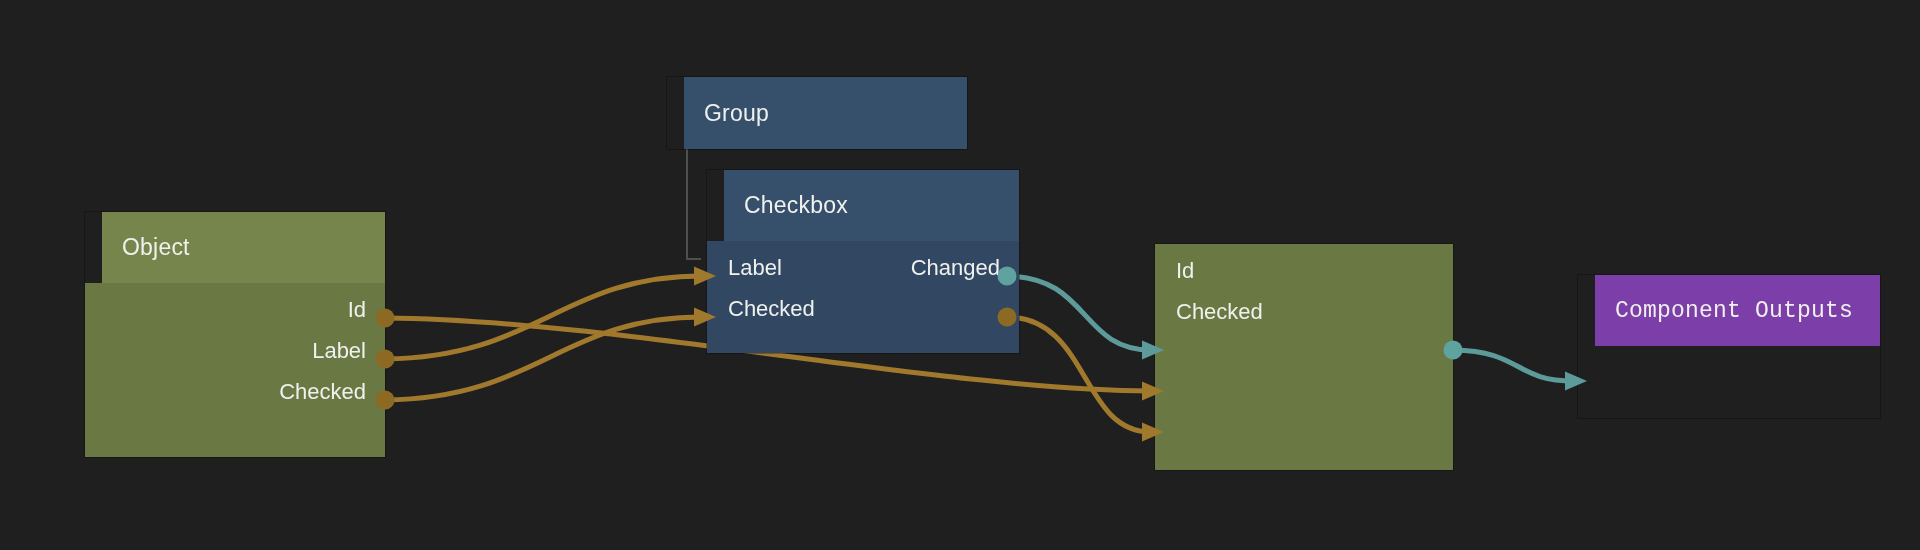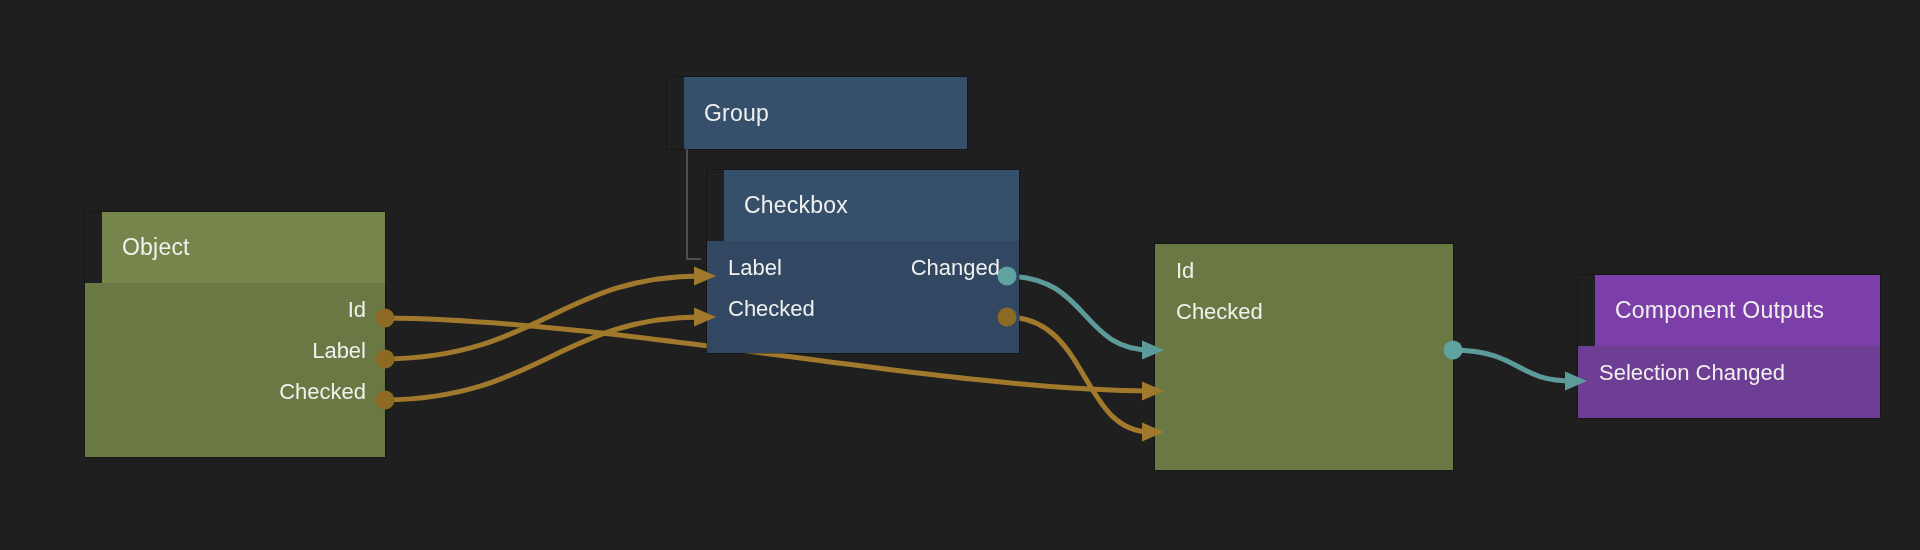--- a/index.html
+++ b/index.html
@@ -28,21 +28,21 @@
   .blue .header{background:#36506b;}
   .blue .body{background:#324862;}
   .purple .header{background:#7c3ea9;}
   .purple .body{background:#6e3d94;}
 
   #node-object   {left:85px;   top:212px; width:300px; height:245px;}
   #node-group    {left:667px;  top:77px;  width:300px; height:72px;}
   #node-group .header{flex:1 1 auto;}
   #node-checkbox {left:707px;  top:170px; width:312px; height:183px;}
   #node-setprops {left:1155px; top:244px; width:298px; height:226px;}
-  #node-outputs  {left:1578px; top:275px; width:302px; height:143px;}
+  #node-outputs  {left:1578px; top:275px; width:302px; height:143px;font-family:Liberation Mono, monospace;}
 </style>
 </head>
 <body>
 
 <div class="canvas">
 
   <svg class="layer" id="wires-under">
       <polyline points="687,149 687,259 701,259" fill="none" stroke="#4f4f4f" stroke-width="2"></polyline>
       <path d="M 385 318 C 620 320, 940 390, 1151 391" fill="none" stroke="#a1792d" stroke-width="5"></path>
       <path d="M 385 359 C 540 357, 560 276, 703 276" fill="none" stroke="#a1792d" stroke-width="5"></path>
@@ -103,25 +103,20 @@
           <span class="in-label">Checked</span>
           <span class="out-label"></span>
         </div>
       </div>
     </div>
 
     <div class="node purple" id="node-outputs">
       <div class="header">
         <span>Component Outputs</span>
       </div>
-      <div class="body">
-        <div class="row">
-          <span class="in-label">Selection Changed</span>
-        </div>
-      </div>
     </div>
 
   </div>
 
   <svg class="layer" id="ports-over">
       <polygon points="1164,391 1142,381.5 1142,400.5" fill="#a1792d"></polygon>
       <polygon points="716,276 694,266.5 694,285.5" fill="#a1792d"></polygon>
       <polygon points="716,317 694,307.5 694,326.5" fill="#a1792d"></polygon>
       <polygon points="1164,432 1142,422.5 1142,441.5" fill="#a1792d"></polygon>
       <polygon points="1164,350 1142,340.5 1142,359.5" fill="#5d9b9a"></polygon>

